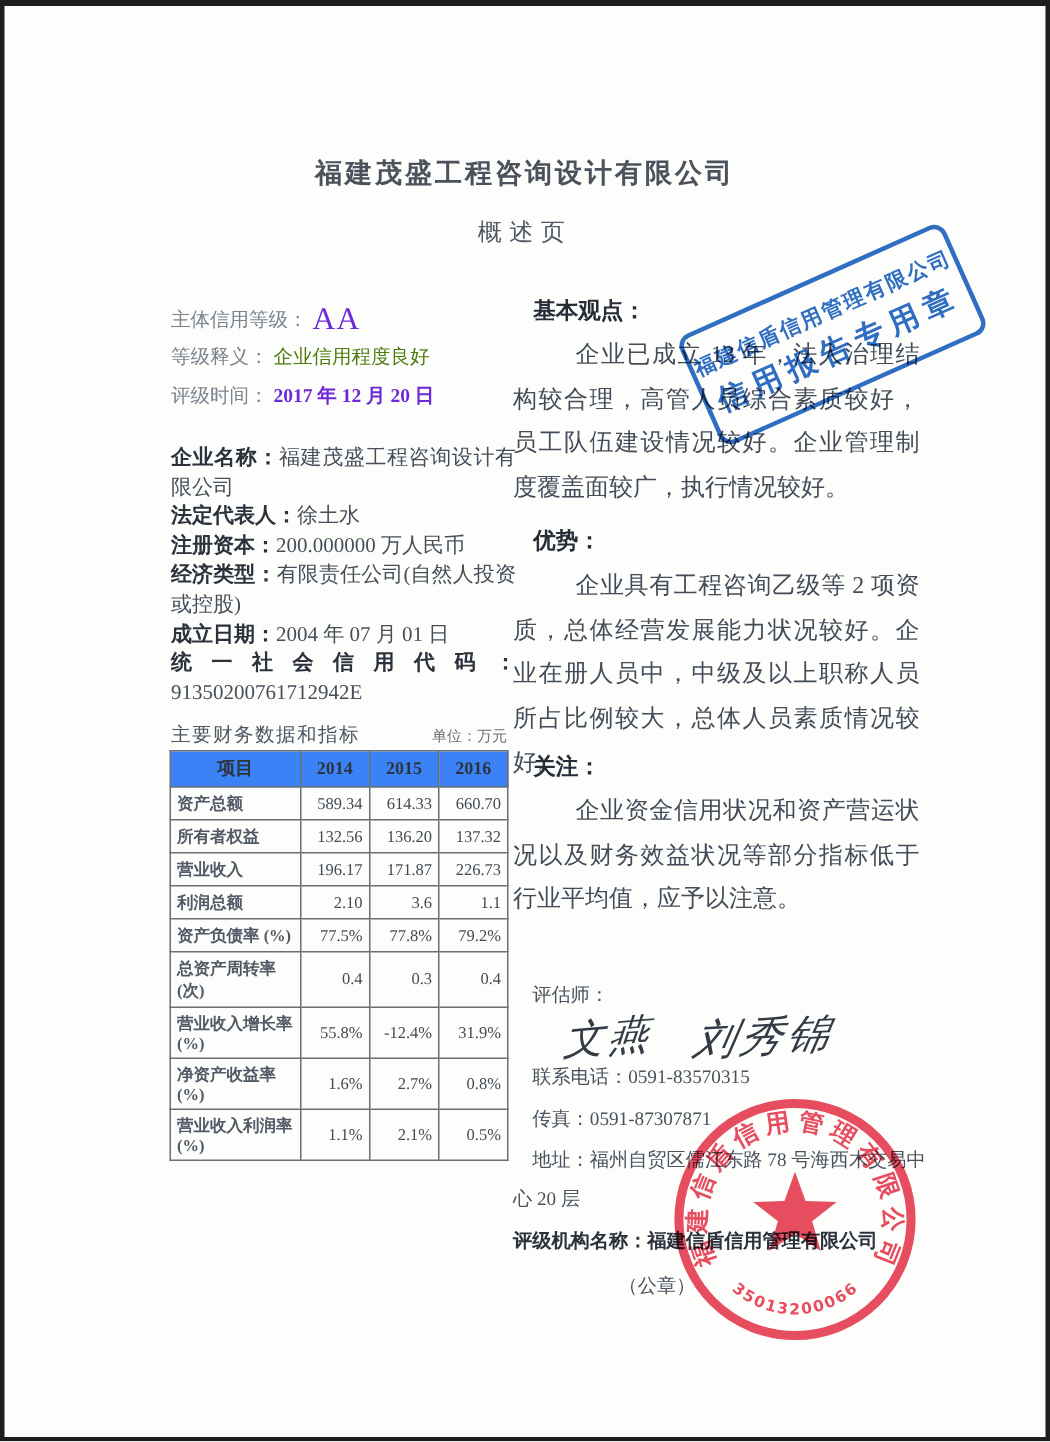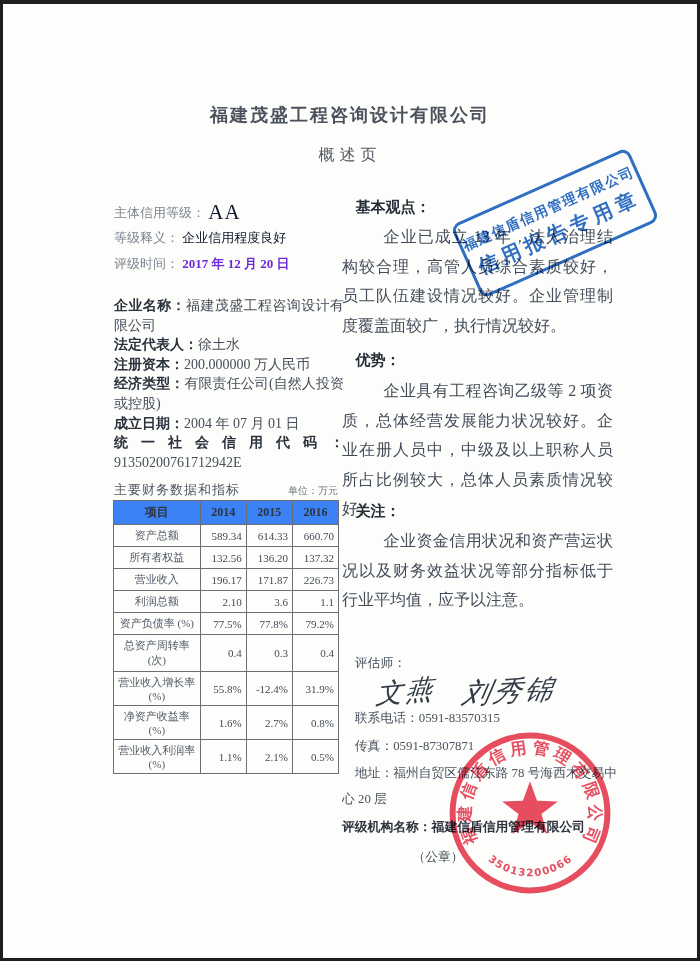--- a/index.html
+++ b/index.html
@@ -11,36 +11,36 @@
   .frame{position:absolute;inset:0;border:3px solid #1e1e1e;border-top-width:4px;pointer-events:none;}
 
   
   .doc-title{position:absolute;top:103px;left:0;width:100%;text-align:center;}
   .doc-title .t1{font-size:18px;letter-spacing:2px;color:#4b525c;font-weight:600;}
   .doc-title .t2{margin-top:18px;font-size:16px;letter-spacing:5px;color:#515861;}
 
   
   .rating{position:absolute;left:114px;top:199px;width:240px;font-size:13px;}
   .rating .row{height:26px;line-height:26px;color:#7b838e;}
-  .rating .grade{font-size:21px;color:#0f172a;letter-spacing:1px;vertical-align:-2px;}
-  .rating .val{color:#0f172a;margin-top:16px;}
+  .rating .grade{font-size:21px;color:#6d28d9;letter-spacing:1px;vertical-align:-2px;}
+  .rating .val{color:#4d7c0f;margin-top:16px;}
   .rating .val-strong{color:#6d28d9;font-weight:600;}
 
   .company{position:absolute;left:114px;top:296px;width:230px;font-size:14px;line-height:19.6px;text-align:justify;}
   .company b{color:#2b323c;}
   .company span{color:#454e59;}
 
   .fin-head{position:absolute;left:114px;top:481px;width:224px;display:flex;justify-content:space-between;align-items:baseline;}
   .fin-head .ft{font-size:13px;color:#4c5560;letter-spacing:1px;}
   .fin-head .fu{font-size:10px;color:#6a727c;}
 
   table.fin{position:absolute;left:113px;top:500px;width:226px;border-collapse:collapse;font-size:11px;}
   table.fin th,table.fin td{border:1px solid #6b6f75;padding:3px 4px;height:14.5px;}
   table.fin th{background:#3b82f6;color:#2e343d;font-size:12px;font-weight:700;}
-  table.fin td.lbl{text-align:center;color:#515a66;width:96px;}
+  table.fin td.lbl{text-align:left;color:#515a66;width:96px;font-weight:bold;}
   table.fin td.num{text-align:right;color:#424a55;width:39px;}
   .sec-title{position:absolute;left:0;text-indent:0.9em;font-weight:700;color:#262d37;font-size:15px;width:100%;}
   .sec-text{position:absolute;left:0;width:100%;line-height:29.5px;text-align:justify;text-indent:2.6em;color:#434c58;}
 
   .contact{position:absolute;left:342px;top:650px;width:276px;font-size:12.8px;color:#49525d;}
   .contact .line{text-indent:1em;line-height:27.5px;min-height:27.5px;}
   .contact .line.addr{line-height:26px;}
   .contact .agency{text-indent:0;font-weight:700;color:#2b323c;line-height:30px;}
   .contact .seal-note{text-indent:5.5em;line-height:30px;}
   .sigwrap{position:relative;display:inline-block;height:18px;}

